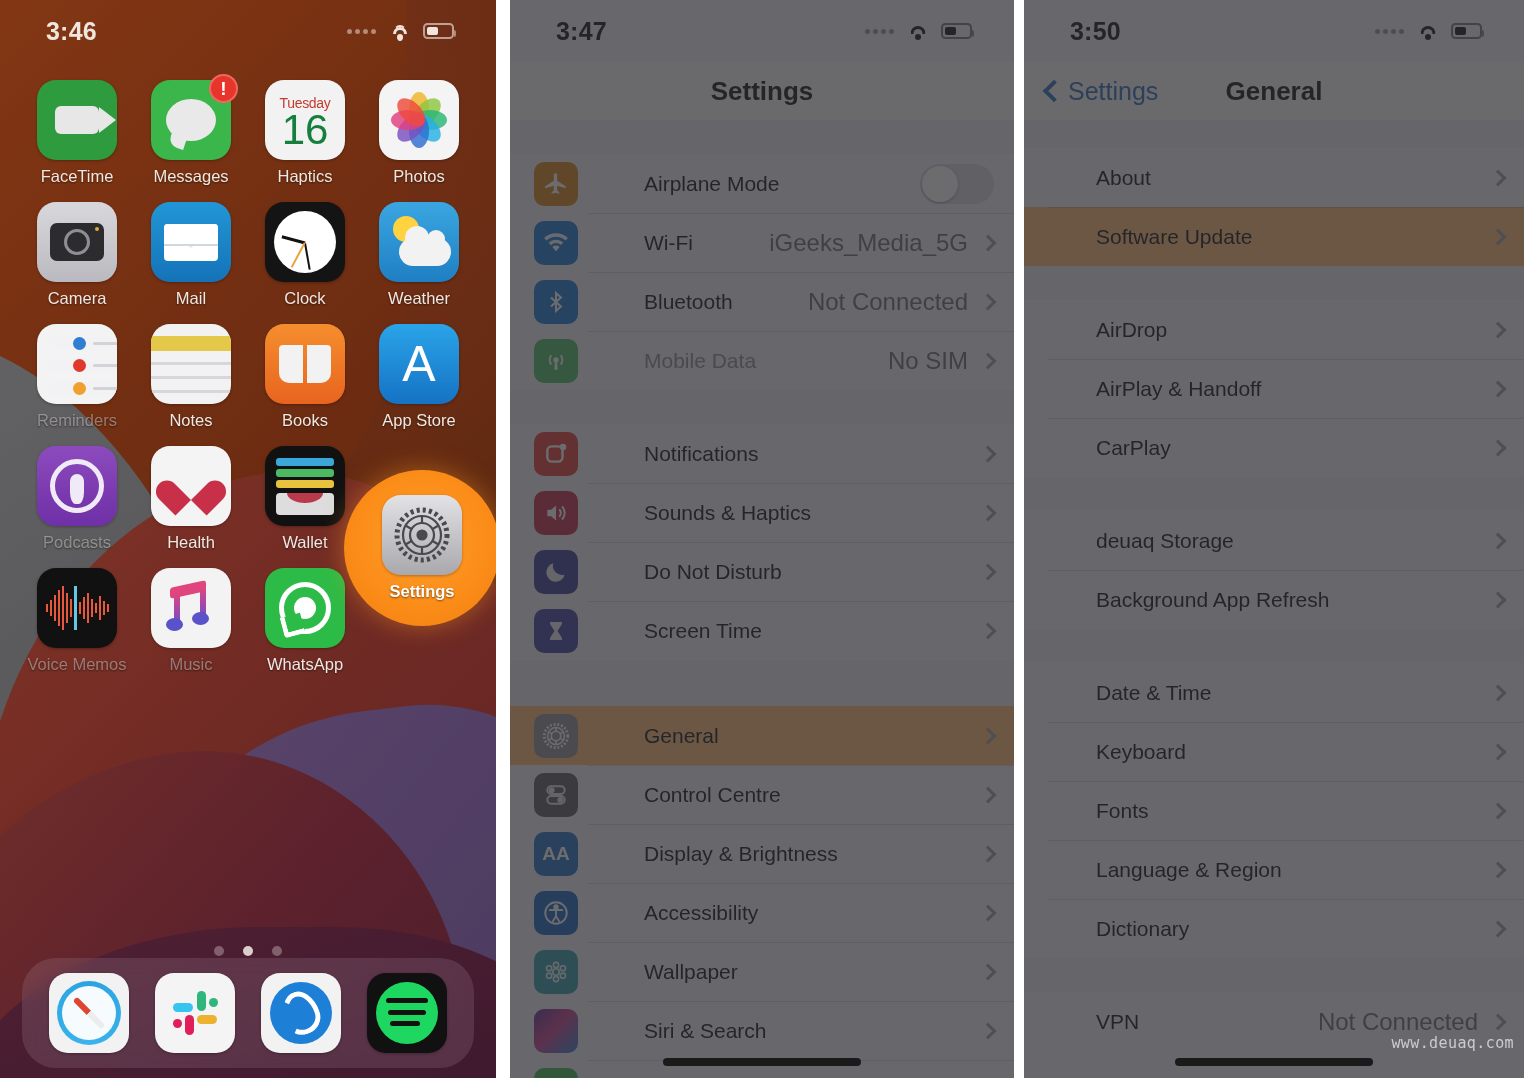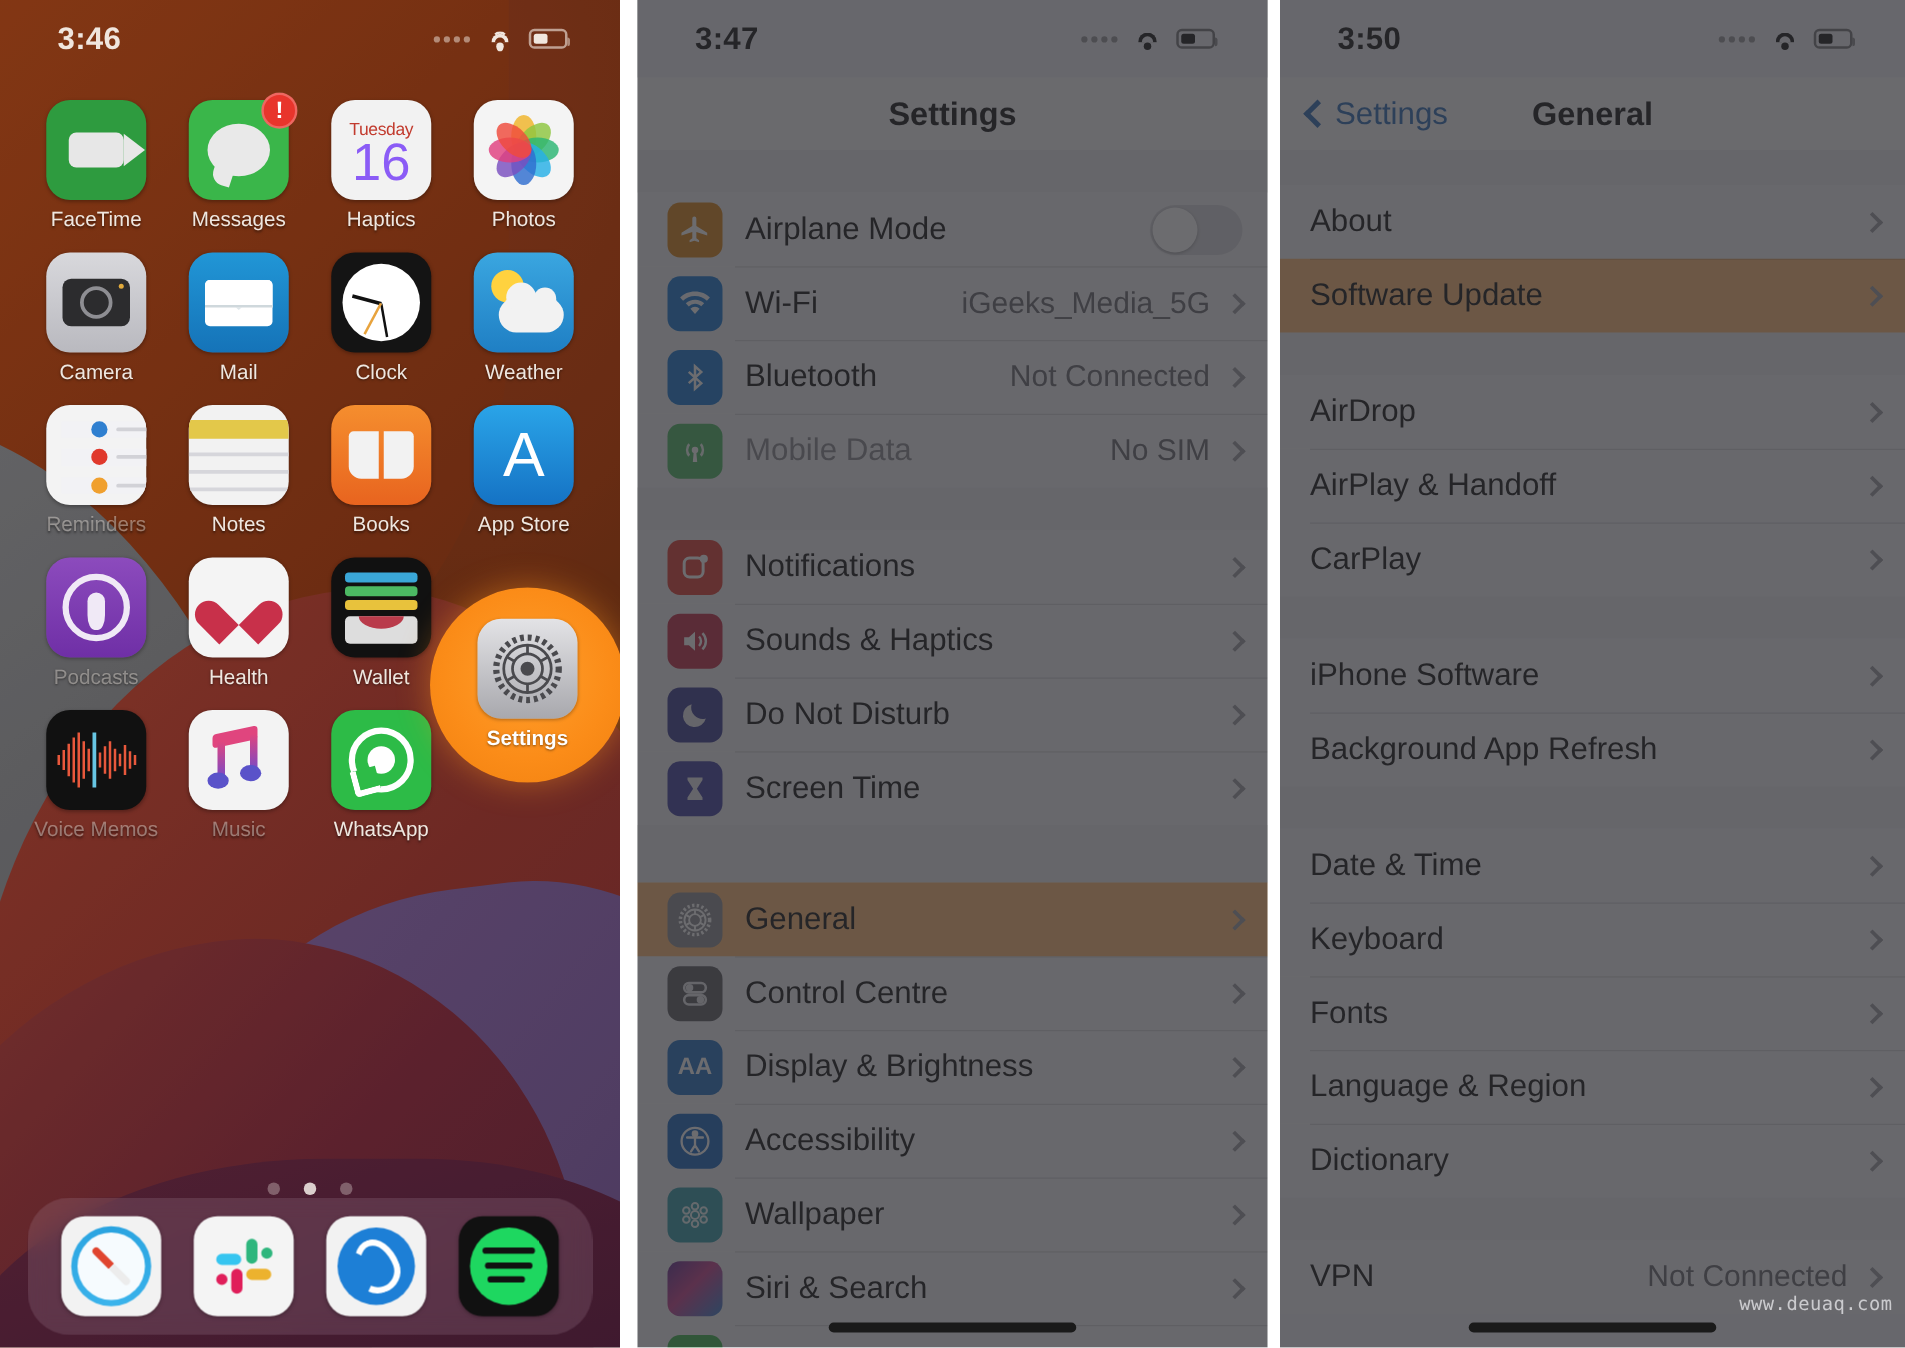--- a/index.html
+++ b/index.html
@@ -85,21 +85,21 @@
   .ic-facetime{background:#2e9b3f;}
   .ic-facetime .cam{width:44px;height:28px;background:#e7e7e7;border-radius:6px;position:relative;}
   .ic-facetime .cam:after{content:"";position:absolute;right:-17px;top:1px;
     border-style:solid;border-width:13px 0 13px 17px;border-color:transparent transparent transparent #e7e7e7;}
   .ic-msg{background:#3ab64a;}
   .ic-msg .bub{width:50px;height:42px;background:#e9e9e9;border-radius:50%;position:relative;}
   .ic-msg .bub:after{content:"";position:absolute;left:4px;bottom:-7px;width:16px;height:16px;
     background:#e9e9e9;border-radius:0 0 0 60%;transform:rotate(18deg);}
   .ic-cal{background:#f2f2f2;flex-direction:column;}
   .ic-cal .d{color:#c23b2e;font-size:14px;margin-top:5px;letter-spacing:-.3px;}
-  .ic-cal .n{color:#8b5cf6;font-size:42px;line-height:42px;font-weight:300;margin-top:-2px;}
+  .ic-cal .n{color:#15803d;font-size:42px;line-height:42px;font-weight:300;margin-top:-2px;}
   .ic-photos{background:#f4f4f4;}
   .ic-photos .fl{position:relative;width:54px;height:54px;}
   .ic-photos .fl span{position:absolute;left:50%;top:50%;width:20px;height:34px;border-radius:50%;
     opacity:.82;transform-origin:50% 50%;}
   .ic-camera{background:linear-gradient(180deg,#d8d8dc,#b9b9bf);}
   .ic-camera .body{width:54px;height:38px;background:#2c2c2e;border-radius:7px;position:relative;}
   .ic-camera .body:before{content:"";position:absolute;left:50%;top:50%;transform:translate(-50%,-50%);
     width:20px;height:20px;border-radius:50%;border:3px solid #8e8e93;}
   .ic-camera .body:after{content:"";position:absolute;right:5px;top:4px;width:4px;height:4px;border-radius:50%;background:#e0a93c;}
   .ic-mail{background:linear-gradient(180deg,#2196d6,#1573b8);}
@@ -225,21 +225,21 @@
   .spacer.sm{ height:28px; }
   .spacer.lg{ height:46px; }
 
   .row{ display:flex; align-items:center; height:59px; padding:0 20px 0 24px;
     background:#f2f2f5; position:relative; }
   .row + .row:before{ content:""; position:absolute; left:78px; right:0; top:0; height:1px;
     background:rgba(0,0,0,.13); }
   .row.noicon + .row.noicon:before{ left:24px; }
   .rowicon{ width:44px;height:44px;border-radius:10px; margin-right:18px; flex:0 0 44px;
     display:flex;align-items:center;justify-content:center; color:#fff; font-size:24px; overflow:hidden;}
-  .rowlabel{ font-size:25px; color:#111; flex:1; white-space:nowrap; }
+  .rowlabel{ font-size:21px; color:#111; flex:1; white-space:nowrap;margin-left:48px; }
   .rowvalue{ font-size:24px; color:#6a6a70; margin-right:14px; white-space:nowrap; }
   .chev{ width:12px;height:12px;border-top:3px solid #9a9aa0;border-right:3px solid #9a9aa0;
     transform:rotate(45deg); flex:0 0 12px; }
   .toggle{ width:74px;height:40px;border-radius:20px;background:#d7d7dc;position:relative;flex:0 0 74px;}
   .toggle b{ position:absolute;left:2px;top:2px;width:36px;height:36px;border-radius:50%;
     background:#fff;box-shadow:0 1px 3px rgba(0,0,0,.28);display:block;}
   .row.dimtext .rowlabel{ color:#8b8b90; }
 
   
   .row.hl{ z-index:7; background:#fdba74; }
@@ -799,21 +799,21 @@
           <div class="row noicon">
             <div class="rowlabel">CarPlay</div>
             <span class="chev"></span>
           </div>
         </div>
 
         <div class="spacer"></div>
 
         <div class="group">
           <div class="row noicon">
-            <div class="rowlabel">iPhone Software</div>
+            <div class="rowlabel">deuaq Storage</div>
             <span class="chev"></span>
           </div>
           <div class="row noicon">
             <div class="rowlabel">Background App Refresh</div>
             <span class="chev"></span>
           </div>
         </div>
 
         <div class="spacer"></div>
 

